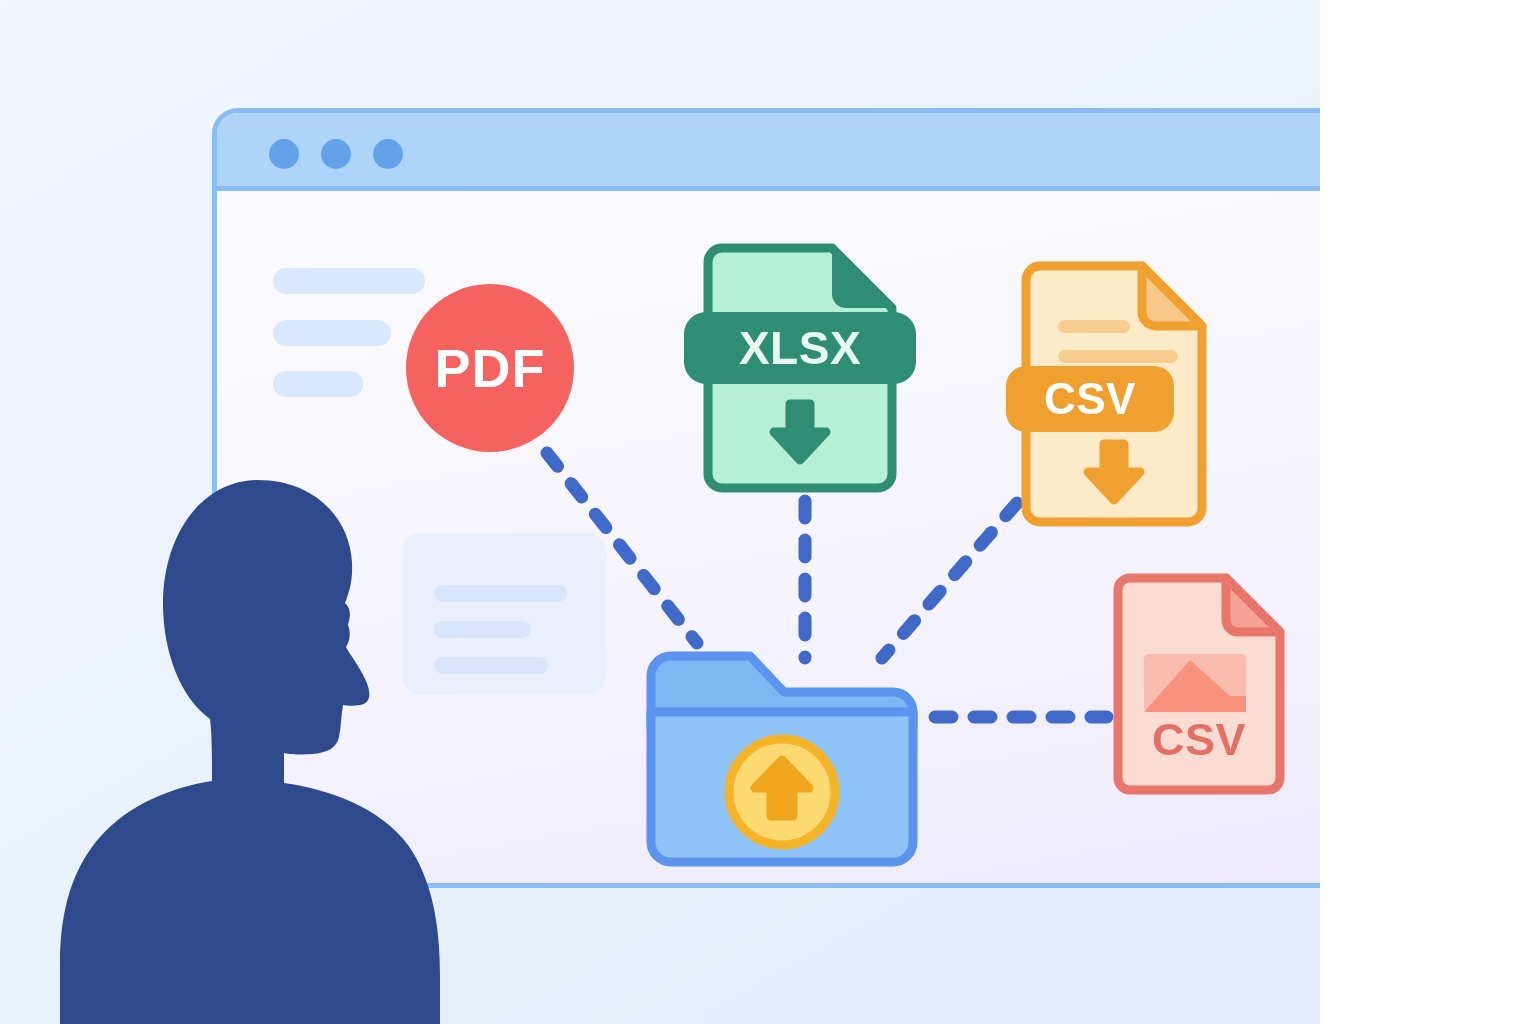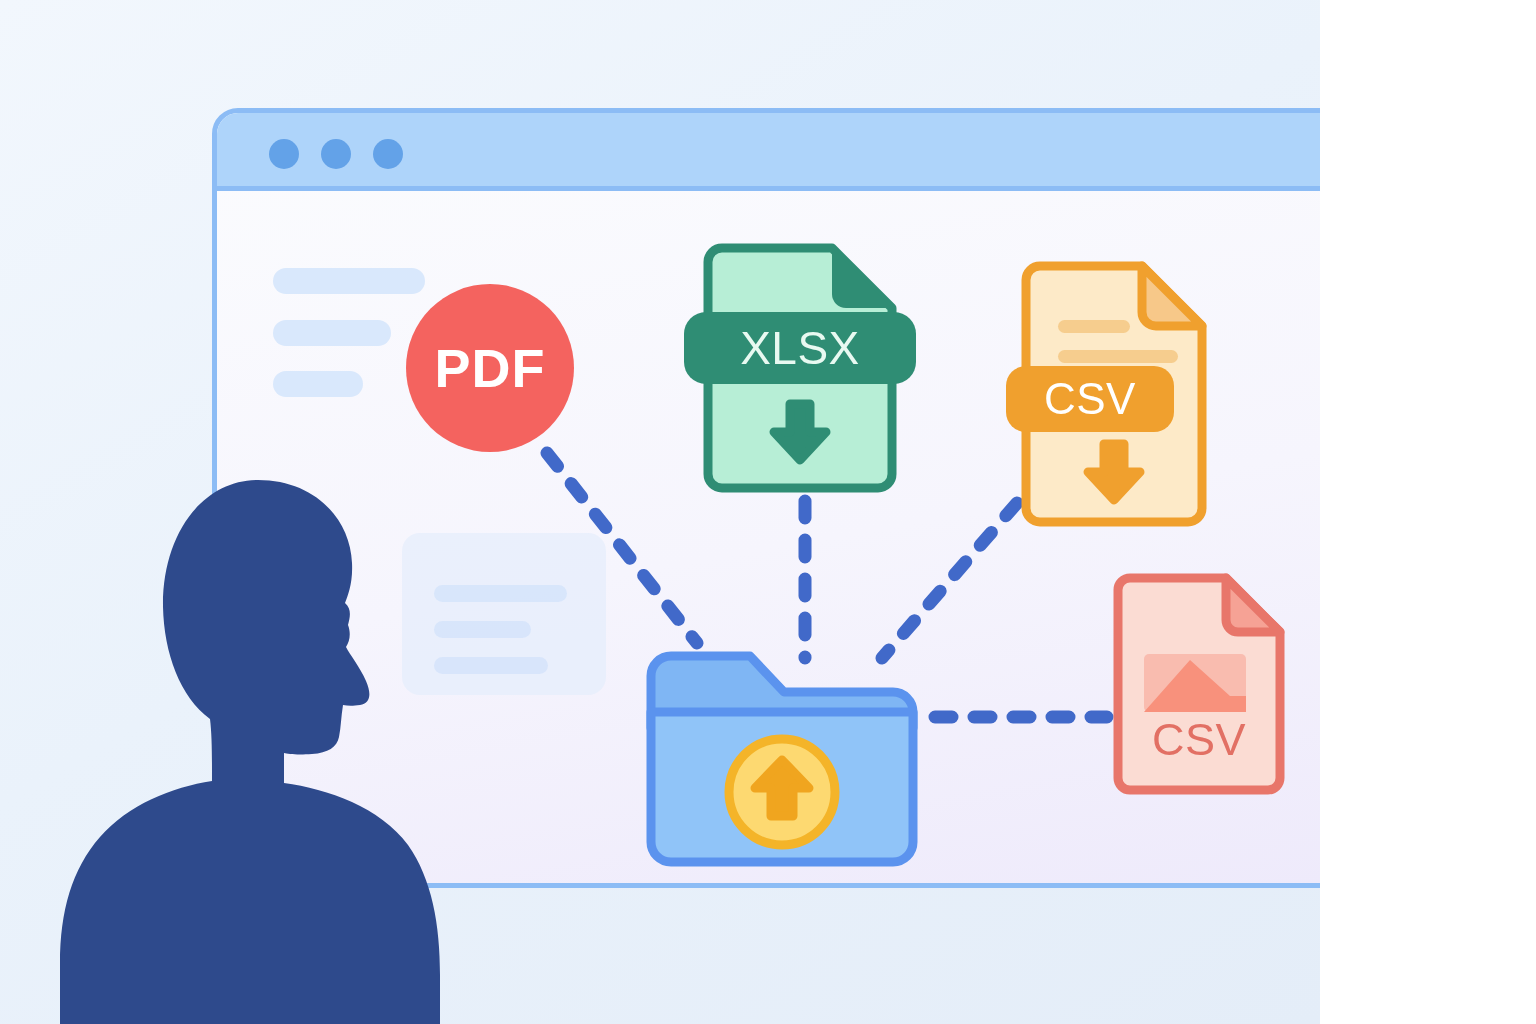--- a/index.html
+++ b/index.html
@@ -112,21 +112,21 @@
 
   
   .file-card { position: absolute; }
   .file-svg { display: block; }
 
   .file-label-text {
     position: absolute;
     display: flex;
     align-items: center;
     justify-content: center;
-    font-weight: normal;
+    font-weight: bold;
     font-family: "Liberation Sans", sans-serif;
     white-space: nowrap;
   }
 
   
   #xlsx-file { left: 700px; top: 240px; width: 200px; height: 256px; }
   #xlsx-file .file-label-text {
     left: -16px; top: 72px; width: 232px; height: 72px;
     color: #e8f9f1; font-size: 46px; letter-spacing: 0.5px;
   }

